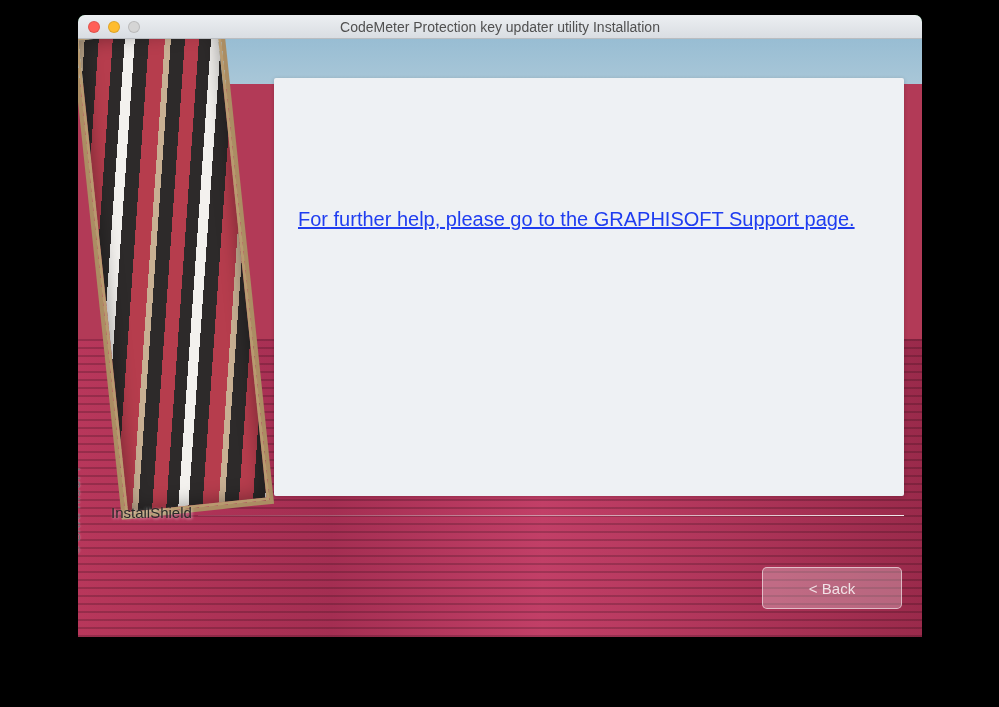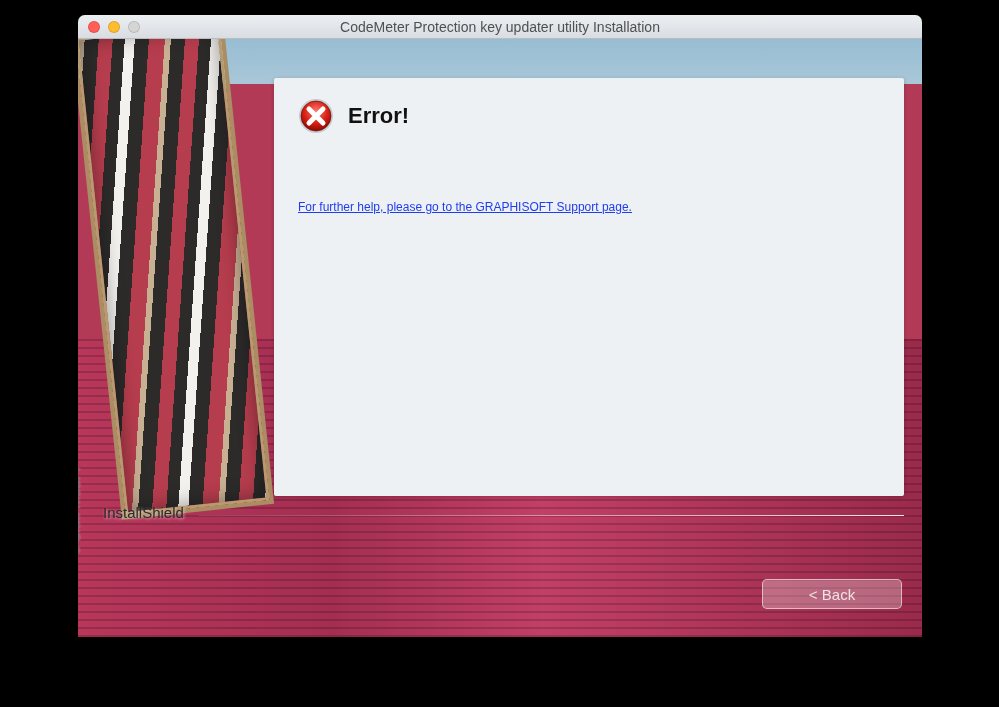--- a/index.html
+++ b/index.html
@@ -98,45 +98,45 @@
   .err-icon {
     width:36px; height:36px; flex:0 0 36px;
   }
   .panel-title {
     font-size:22px; font-weight:700; color:#111;
   }
   .panel-body {
     font-size:15px; line-height:1.4; color:#1a1a1a;
   }
   .help-link {
-    display:block; margin-top:66px;
+    display:block; margin-top:110px;
     color:#1f3df0; text-decoration: underline;
-    font-size:12px;
+    font-size:20px;
   }
 
   
   .install-label {
     position:absolute;
-    left:25px; top:465px;
+    left:33px; top:465px;
     font-size:15px; color:#2a2a2a;
     text-shadow: 1px 1px 3px rgba(255,255,255,0.6);
   }
   .divider {
     position:absolute;
     left:120px; right:18px; top:476px;
     height:1px;
     background:linear-gradient(to right, rgba(255,255,255,0.1), rgba(255,255,255,0.9));
   }
   .btn-row {
     position:absolute;
     right:20px; bottom:28px;
     display:flex; gap:22px;
   }
   .btn {
-    width:140px; height:30px;
+    width:140px; height:42px;
     border-radius:5px;
     border:1px solid rgba(255,255,255,0.55);
     font-size:15px;
     display:flex; align-items:center; justify-content:center;
     font-family:inherit;
   }
   .btn.disabled {
     background: rgba(255,255,255,0.28);
     color: rgba(255,255,255,0.8);
     cursor:default;
@@ -164,35 +164,20 @@
   </div>
 
   <div class="content">
     <div class="sky"></div>
     <div class="pink-lower"></div>
     <div class="building"></div>
 
     <span class="copyright">© GRAPHISOFT</span>
 
     <div class="panel">
-      <div class="panel-head">
-        <svg class="err-icon" viewBox="0 0 36 36">
-          <defs>
-            <radialGradient id="redg" cx="50%" cy="35%" r="65%">
-              <stop offset="0%" stop-color="#ff7a72"></stop>
-              <stop offset="60%" stop-color="#d92015"></stop>
-              <stop offset="100%" stop-color="#8e0a02"></stop>
-            </radialGradient>
-          </defs>
-          <circle cx="18" cy="18" r="17" fill="#c5cacf"></circle>
-          <circle cx="18" cy="18" r="15" fill="url(#redg)" stroke="#5a0400" stroke-width="0.6"></circle>
-          <path d="M11 11 L25 25 M25 11 L11 25" stroke="#ffffff" stroke-width="5" stroke-linecap="round"></path>
-        </svg>
-        <div class="panel-title">Error!</div>
-      </div>
       <a class="help-link" href="#">For further help, please go to the GRAPHISOFT Support page.</a>
     </div>
 
     <span class="install-label">InstallShield</span>
     <div class="divider"></div>
 
     <div class="btn-row">
       <div class="btn disabled">&lt; Back</div>
     </div>
   </div>

